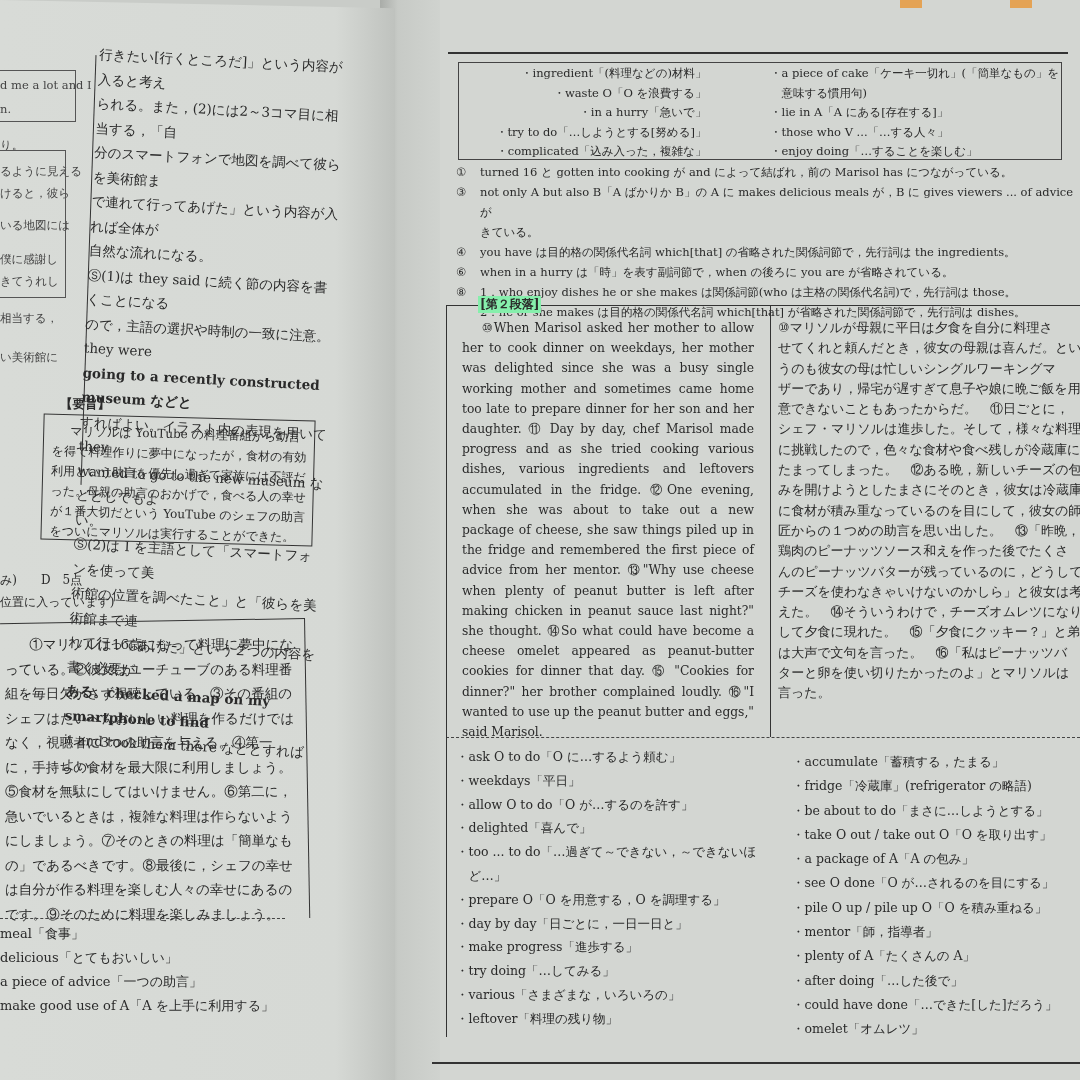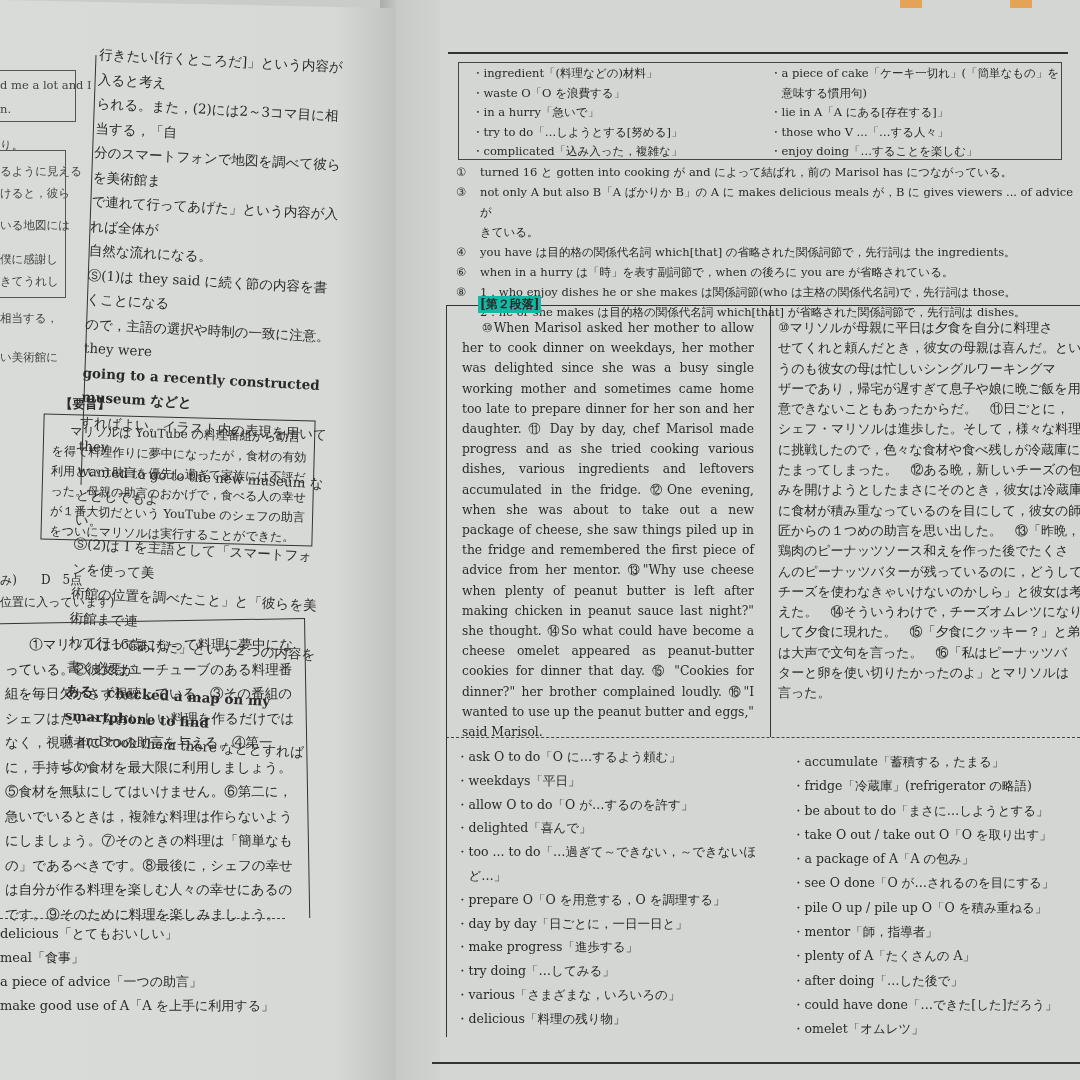--- a/index.html
+++ b/index.html
@@ -58,21 +58,21 @@
   .vocab-top-box {
     position: absolute; left: 458px; top: 62px; width: 604px; height: 98px;
     border: 1px solid #444;
   }
   .vocab-top-col { position: absolute; top: 64px; font-size: 11.5px; line-height: 19.5px; }
   .notes { position: absolute; left: 456px; top: 162px; width: 620px; font-size: 11.5px; line-height: 20px; }
   .notes .row { display: flex; }
   .notes .num { width: 24px; flex-shrink: 0; }
 
   .para-box { position: absolute; left: 446px; top: 305px; width: 640px; height: 432px; border-left: 1px solid #333; border-top: 1px solid #333; }
-  .para-label { position: absolute; left: 478px; top: 296px; background: #14b8a6; padding: 0 2px; font-size: 12px; font-weight: bold; }
+  .para-label { position: absolute; left: 478px; top: 296px; background: #86efac; padding: 0 2px; font-size: 12px; font-weight: bold; }
   .para-divider { position: absolute; left: 770px; top: 305px; width: 1px; height: 432px; background: #333; }
   .para-en {
     position: absolute; left: 462px; top: 318px; width: 292px;
     font-size: 12.3px; line-height: 20.2px; text-align: justify;
   }
   .para-ja {
     position: absolute; left: 778px; top: 318px; width: 300px;
     font-family: "DejaVu Sans", sans-serif; font-size: 13px; line-height: 20.3px; white-space: nowrap;
   }
   .para-dash { position: absolute; left: 446px; top: 737px; width: 634px; border-top: 1px dashed #444; }
@@ -130,29 +130,29 @@
   <div style="text-indent:1.5em">マリソルは YouTube の料理番組から助言を得て料理作りに夢中になったが，食材の有効利用という助言を優先し過ぎて家族には不評だった。母親の助言のおかげで，食べる人の幸せが１番大切だという YouTube のシェフの助言をついにマリソルは実行することができた。</div>
 </div>
 
 <div class="score-line">み)　　D　5点</div>
 <div class="score-line2">位置に入っています)</div>
 
 <div class="trans-box"></div>
 <div class="trans-text" style="text-indent:1.8em">①マリソルは16歳になって料理に夢中になっている。②彼女はユーチューブのある料理番組を毎日欠かさず視聴している。③その番組のシェフはたいへんおいしい料理を作るだけではなく，視聴者に3つの助言を与える。④第一に，手持ちの食材を最大限に利用しましょう。⑤食材を無駄にしてはいけません。⑥第二に，急いでいるときは，複雑な料理は作らないようにしましょう。⑦そのときの料理は「簡単なもの」であるべきです。⑧最後に，シェフの幸せは自分が作る料理を楽しむ人々の幸せにあるのです。⑨そのために料理を楽しみましょう。</div>
 <div class="dash-sep"></div>
 <div class="vocab-left">
+  <div>meal「食事」</div>
   <div>delicious「とてもおいしい」</div>
-  <div>meal「食事」</div>
   <div>a piece of advice「一つの助言」</div>
   <div>make good use of A「A を上手に利用する」</div>
 </div>
 
 <div class="top-rule"></div>
 <div class="vocab-top-box"></div>
-<div class="vocab-top-col" style="left:472px;">
+<div class="vocab-top-col" style="left:496px;text-align:right;">
   <div>・ingredient「(料理などの)材料」</div>
   <div>・waste O「O を浪費する」</div>
   <div>・in a hurry「急いで」</div>
   <div>・try to do「…しようとする[努める]」</div>
   <div>・complicated「込み入った，複雑な」</div>
 </div>
 <div class="vocab-top-col" style="left:770px;">
   <div>・a piece of cake「ケーキ一切れ」(「簡単なもの」を</div>
   <div>　意味する慣用句)</div>
   <div>・lie in A「A にある[存在する]」</div>
@@ -224,21 +224,21 @@
   <div>・weekdays「平日」</div>
   <div>・allow O to do「O が…するのを許す」</div>
   <div>・delighted「喜んで」</div>
   <div>・too ... to do「…過ぎて～できない，～できないほ</div>
   <div>　ど…」</div>
   <div>・prepare O「O を用意する，O を調理する」</div>
   <div>・day by day「日ごとに，一日一日と」</div>
   <div>・make progress「進歩する」</div>
   <div>・try doing「…してみる」</div>
   <div>・various「さまざまな，いろいろの」</div>
-  <div>・delicious「料理の残り物」</div>
+  <div>・leftover「料理の残り物」</div>
 </div>
 <div class="vocab-bot-right">
   <div>・accumulate「蓄積する，たまる」</div>
   <div>・fridge「冷蔵庫」(refrigerator の略語)</div>
   <div>・be about to do「まさに…しようとする」</div>
   <div>・take O out / take out O「O を取り出す」</div>
   <div>・a package of A「A の包み」</div>
   <div>・see O done「O が…されるのを目にする」</div>
   <div>・pile O up / pile up O「O を積み重ねる」</div>
   <div>・mentor「師，指導者」</div>

